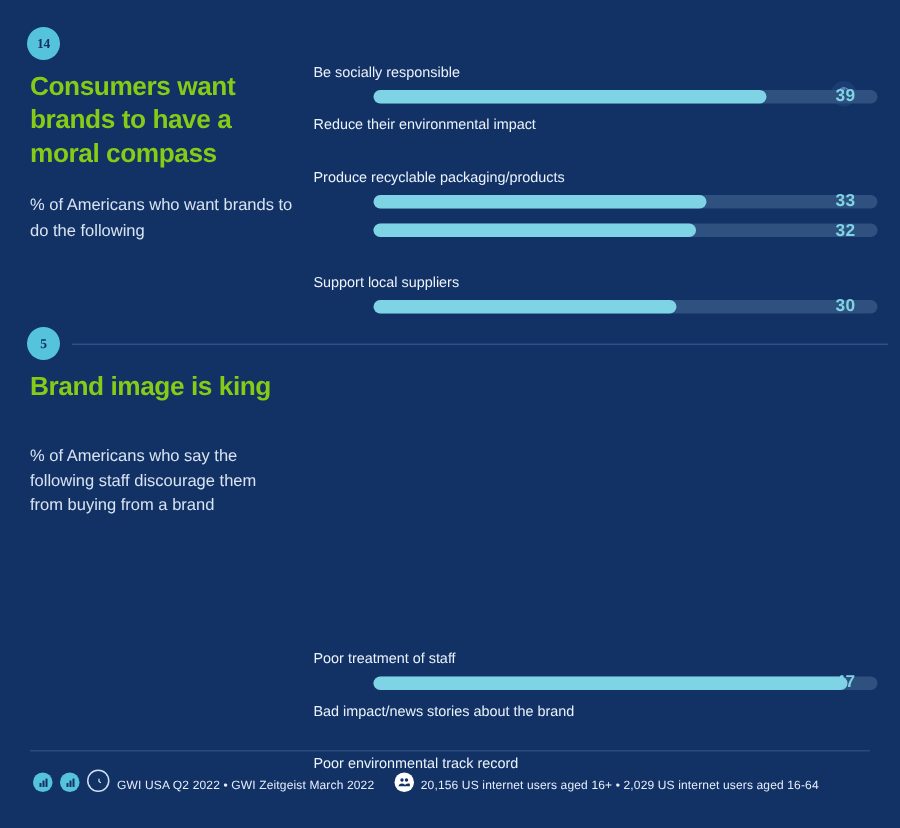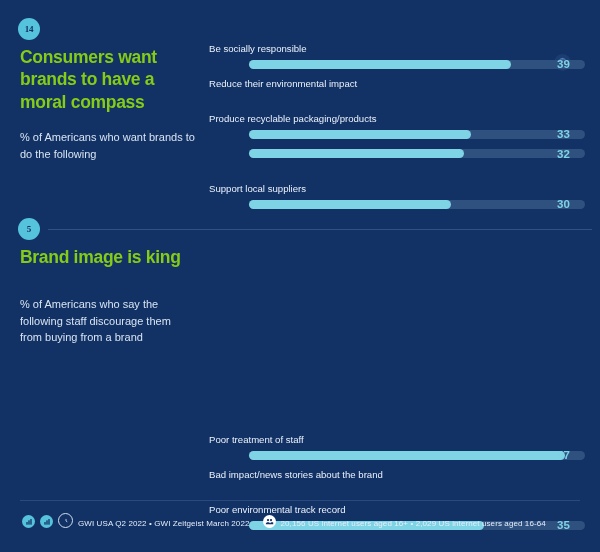--- a/index.html
+++ b/index.html
@@ -280,26 +280,20 @@
           <div class="row-value">47</div>
         </div>
       </div>
 
       <div class="row">
         <div class="row-label">Bad impact/news stories about the brand</div>
       </div>
 
       <div class="row">
         <div class="row-label">Poor environmental track record</div>
-        <div class="value-wrap">
-          <div class="track">
-            <div class="fill" style="width:70%"></div>
-          </div>
-          <div class="row-value">35</div>
-        </div>
       </div>
 
     </div>
   </div>
 
   <div class="footer">
     <div class="footer-rule"></div>
     <div class="footer-inner">
 
       <div class="fic fic-filled">

